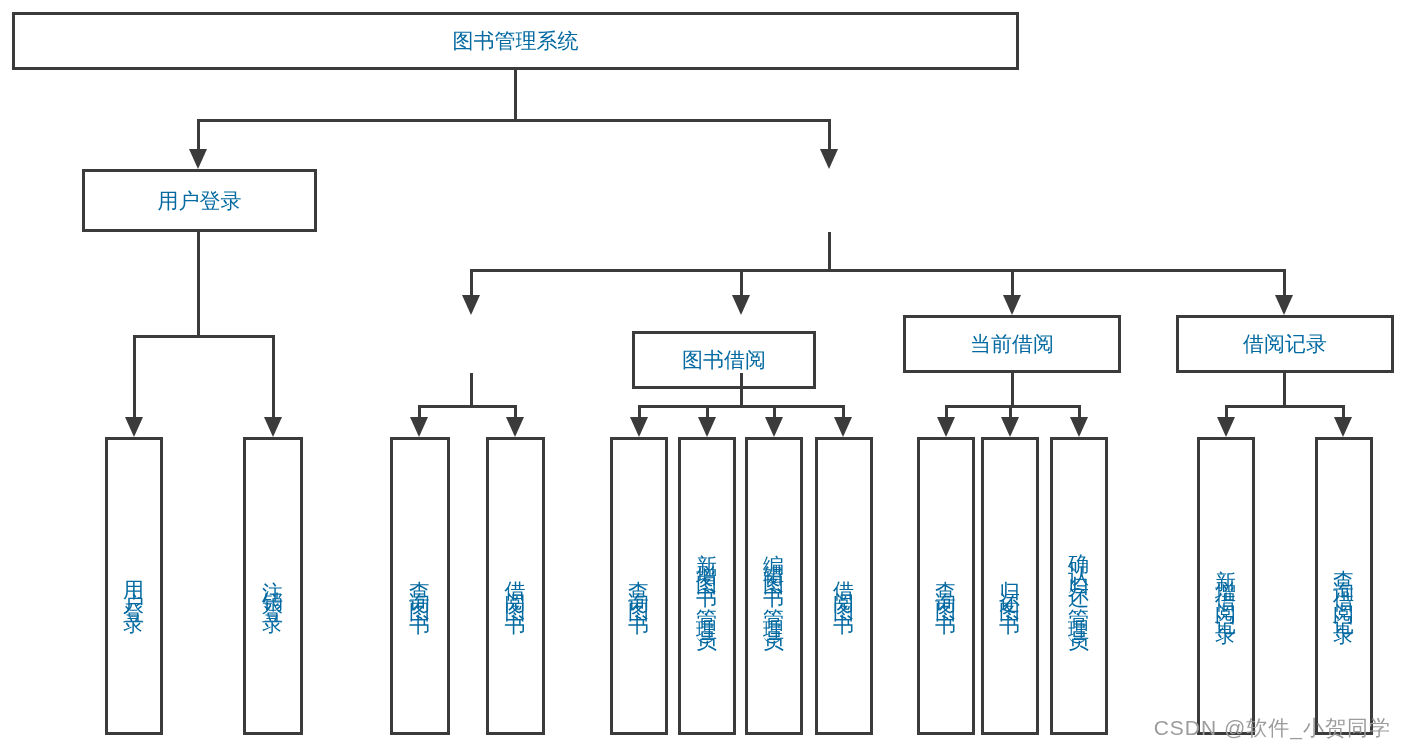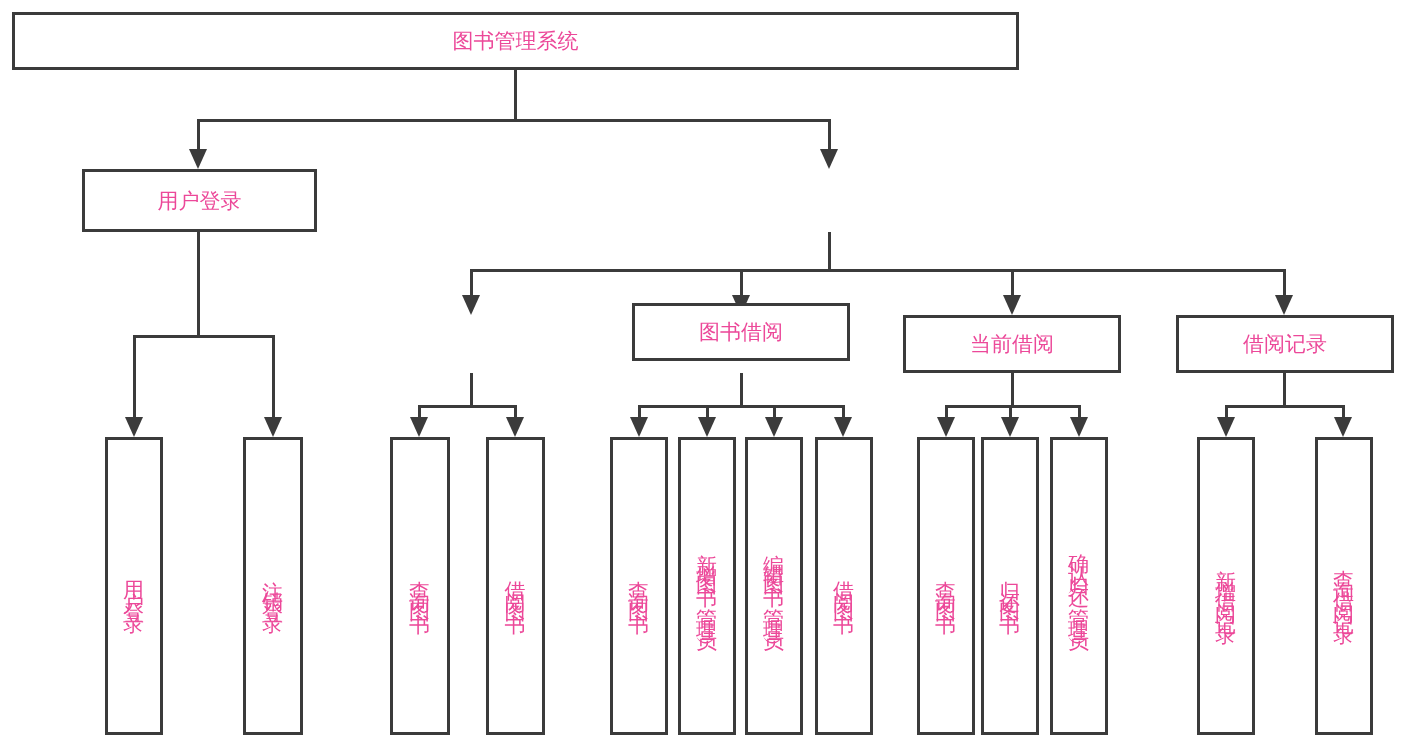--- a/index.html
+++ b/index.html
@@ -5,21 +5,21 @@
   html, body { margin:0; padding:0; }
   body {
     width:1405px; height:747px; background:#ffffff;
     font-family:"Liberation Sans", sans-serif;
   }
   .stage { position:relative; width:1405px; height:747px; background:#ffffff; overflow:hidden; }
   .node {
     position:absolute; box-sizing:border-box;
     border:3px solid #3b3b3b; background:#ffffff;
     display:flex; align-items:center; justify-content:center;
-    color:#ec4899; font-size:21px; text-align:center;
+    color:#0369a1; font-size:21px; text-align:center;
   }
   .leaf {
     writing-mode:vertical-lr; text-orientation:mixed;
     letter-spacing:11px; line-height:1.1;
   }
   .hl, .vl { position:absolute; background:#3b3b3b; }
   .hl { height:3px; }
   .vl { width:3px; }
   .ar {
     position:absolute; width:0; height:0;
@@ -58,21 +58,21 @@
   <div class="hl" style="left:470px; top:269px; width:816px;"></div>
   <div class="vl" style="left:470px; top:269px; height:28px;"></div>
   <div class="ar" style="left:462px; top:295px;"></div>
   <div class="vl" style="left:740px; top:269px; height:28px;"></div>
   <div class="ar" style="left:732px; top:295px;"></div>
   <div class="vl" style="left:1011px; top:269px; height:28px;"></div>
   <div class="ar" style="left:1003px; top:295px;"></div>
   <div class="vl" style="left:1283px; top:269px; height:28px;"></div>
   <div class="ar" style="left:1275px; top:295px;"></div>
 
-  <div class="node" style="left:632px; top:303px; width:218px; height:58px;">图书借阅</div>
+  <div class="node" style="left:632px; top:331px; width:184px; height:58px;">图书借阅</div>
   <div class="node" style="left:1176px; top:315px; width:218px; height:58px;">借阅记录</div>
   <div class="node" style="left:903px; top:315px; width:218px; height:58px;">当前借阅</div>
 
   <div class="vl" style="left:470px; top:373px; height:35px;"></div>
   <div class="hl" style="left:418px; top:405px; width:99px;"></div>
   <div class="vl" style="left:418px; top:405px; height:14px;"></div>
   <div class="ar" style="left:410px; top:417px;"></div>
   <div class="vl" style="left:514px; top:405px; height:14px;"></div>
   <div class="ar" style="left:506px; top:417px;"></div>
 
@@ -114,13 +114,14 @@
   <div class="node leaf" style="left:745px; top:437px; width:58px; height:298px;">编辑图书（管理员）</div>
   <div class="node leaf" style="left:815px; top:437px; width:58px; height:298px;">借阅图书</div>
 
   <div class="node leaf" style="left:917px; top:437px; width:58px; height:298px;">查询图书</div>
   <div class="node leaf" style="left:981px; top:437px; width:58px; height:298px;">归还图书</div>
   <div class="node leaf" style="left:1050px; top:437px; width:58px; height:298px;">确认归还（管理员）</div>
 
   <div class="node leaf" style="left:1197px; top:437px; width:58px; height:298px;">新增借阅记录</div>
   <div class="node leaf" style="left:1315px; top:437px; width:58px; height:298px;">查询借阅记录</div>
 
+  <div class="watermark">CSDN @软件_小贺同学</div>
 </div>
 
 </body></html>

